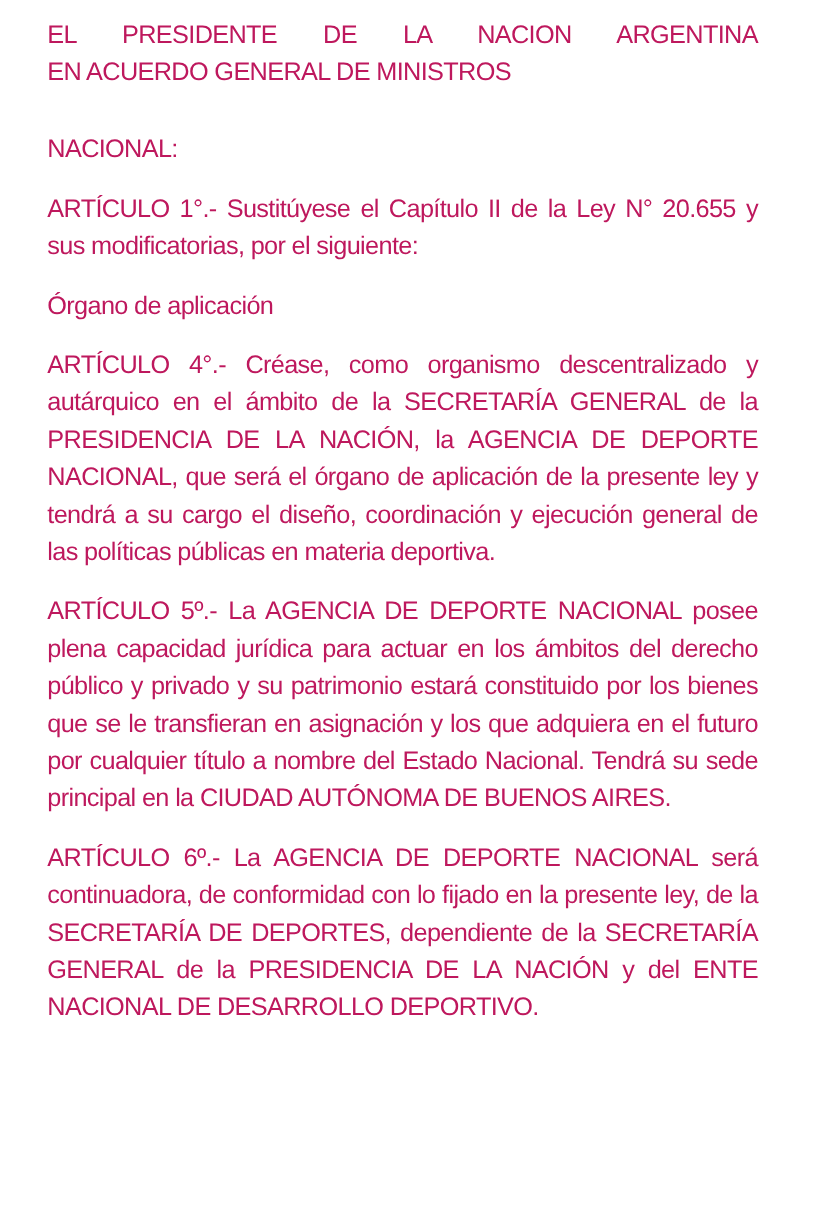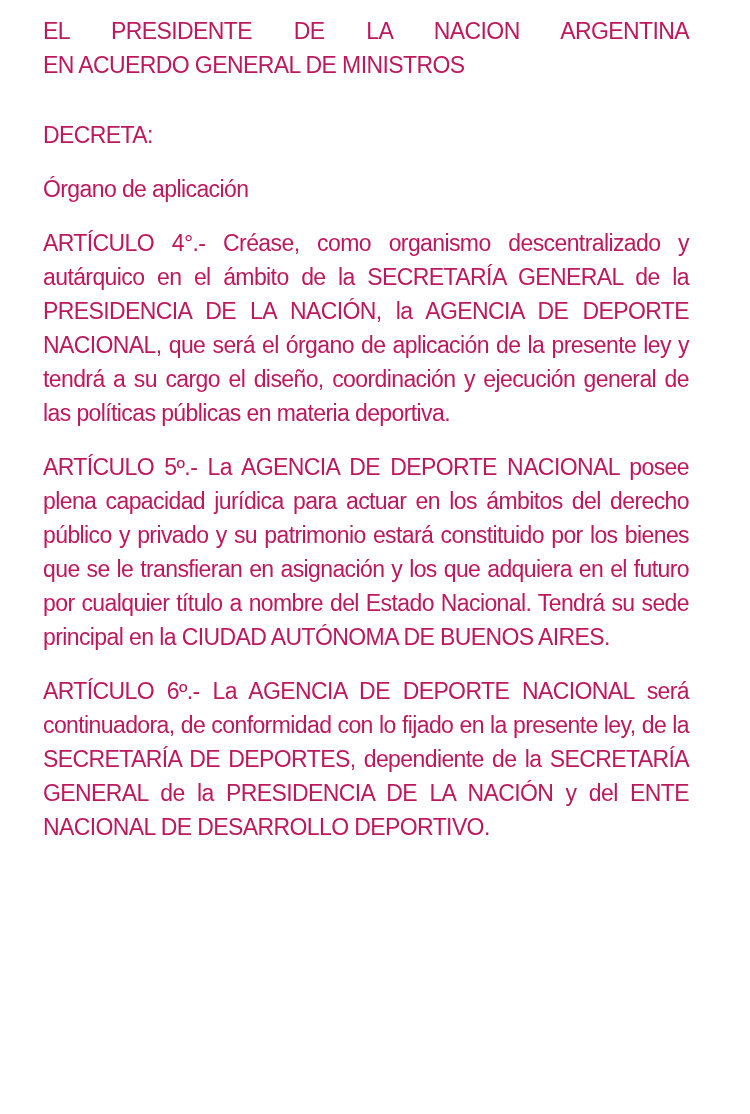--- a/index.html
+++ b/index.html
@@ -36,18 +36,19 @@
     .doc p.head2 {
       margin-bottom: 36px;
     }
   </style>
 </head>
 <body>
 
 <div class="doc">
   <p class="head1">EL PRESIDENTE DE LA NACION ARGENTINA</p>
   <p class="head2">EN ACUERDO GENERAL DE MINISTROS</p>
-  <p>DECRETA:</p>
+  <p>NACIONAL:</p>
+  <p>ARTÍCULO 1°.- Sustitúyese el Capítulo II de la Ley N° 20.655 y sus modificatorias, por el siguiente:</p>
   <p>Órgano de aplicación</p>
   <p>ARTÍCULO 4°.- Créase, como organismo descentralizado y autárquico en el ámbito de la SECRETARÍA GENERAL de la PRESIDENCIA DE LA NACIÓN, la AGENCIA DE DEPORTE NACIONAL, que será el órgano de aplicación de la presente ley y tendrá a su cargo el diseño, coordinación y ejecución general de las políticas públicas en materia deportiva.</p>
   <p>ARTÍCULO 5º.- La AGENCIA DE DEPORTE NACIONAL posee plena capacidad jurídica para actuar en los ámbitos del derecho público y privado y su patrimonio estará constituido por los bienes que se le transfieran en asignación y los que adquiera en el futuro por cualquier título a nombre del Estado Nacional. Tendrá su sede principal en la CIUDAD AUTÓNOMA DE BUENOS AIRES.</p>
   <p>ARTÍCULO 6º.- La AGENCIA DE DEPORTE NACIONAL será continuadora, de conformidad con lo fijado en la presente ley, de la SECRETARÍA DE DEPORTES, dependiente de la SECRETARÍA GENERAL de la PRESIDENCIA DE LA NACIÓN y del ENTE NACIONAL DE DESARROLLO DEPORTIVO.</p>
 </div>
 
 </body></html>

